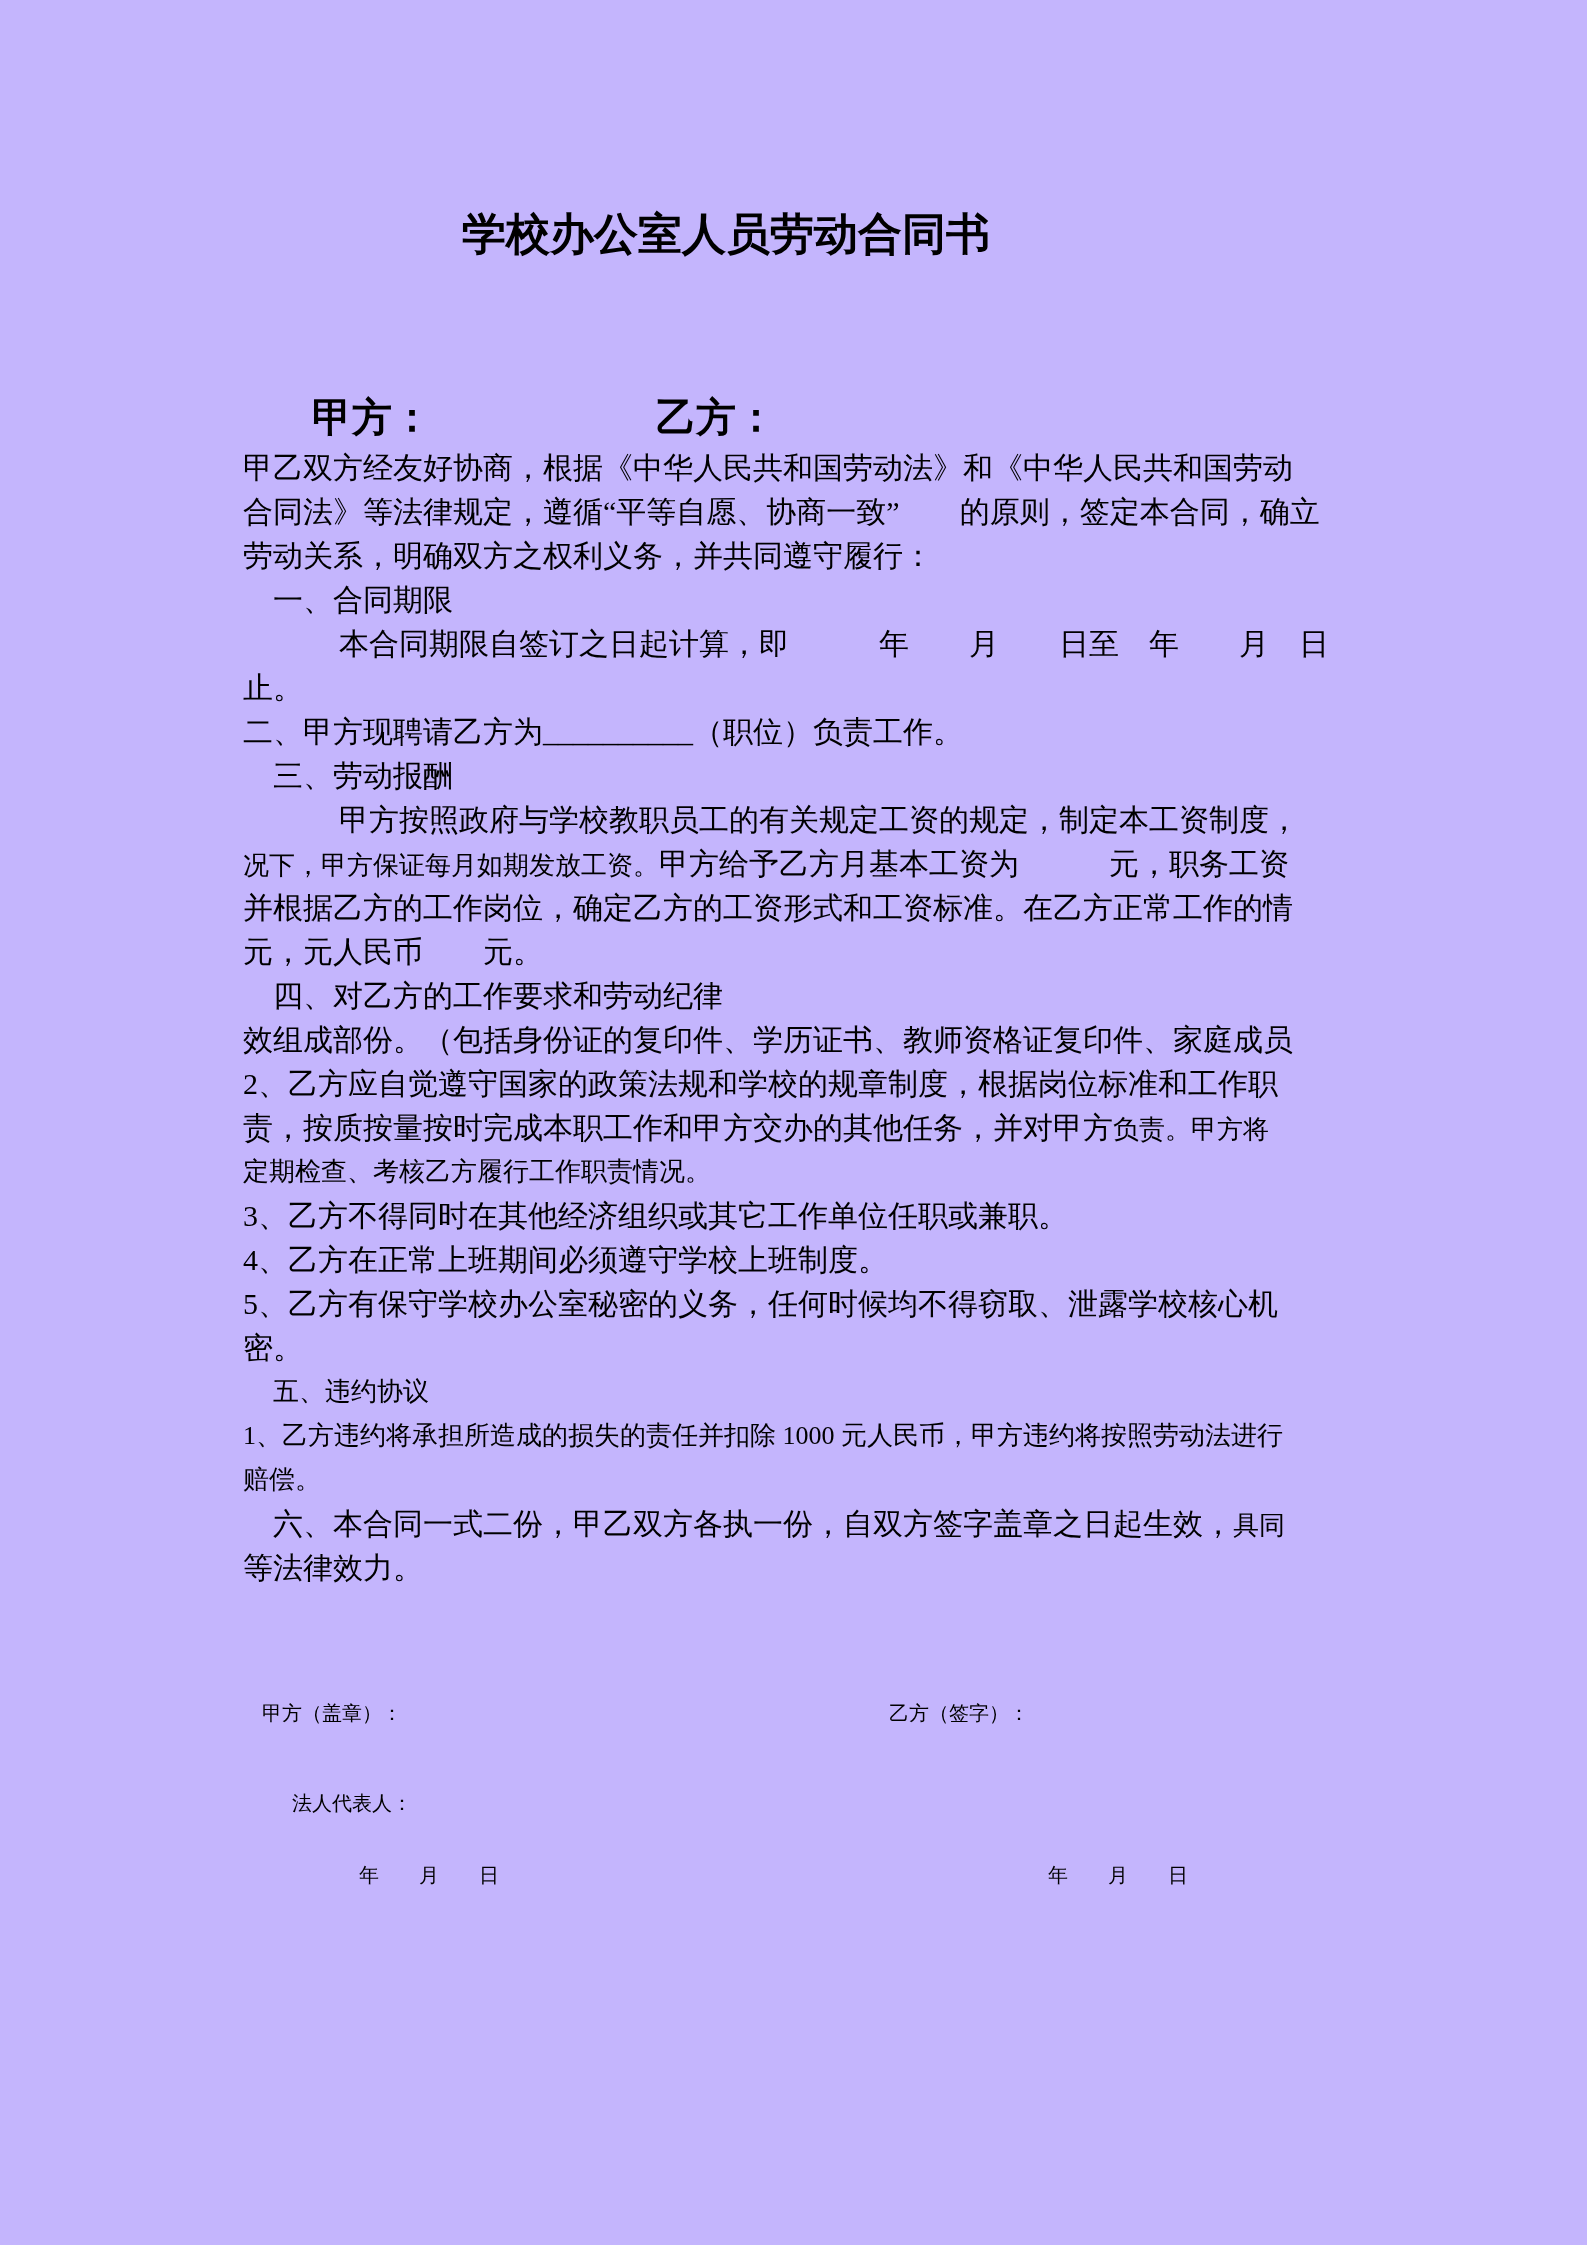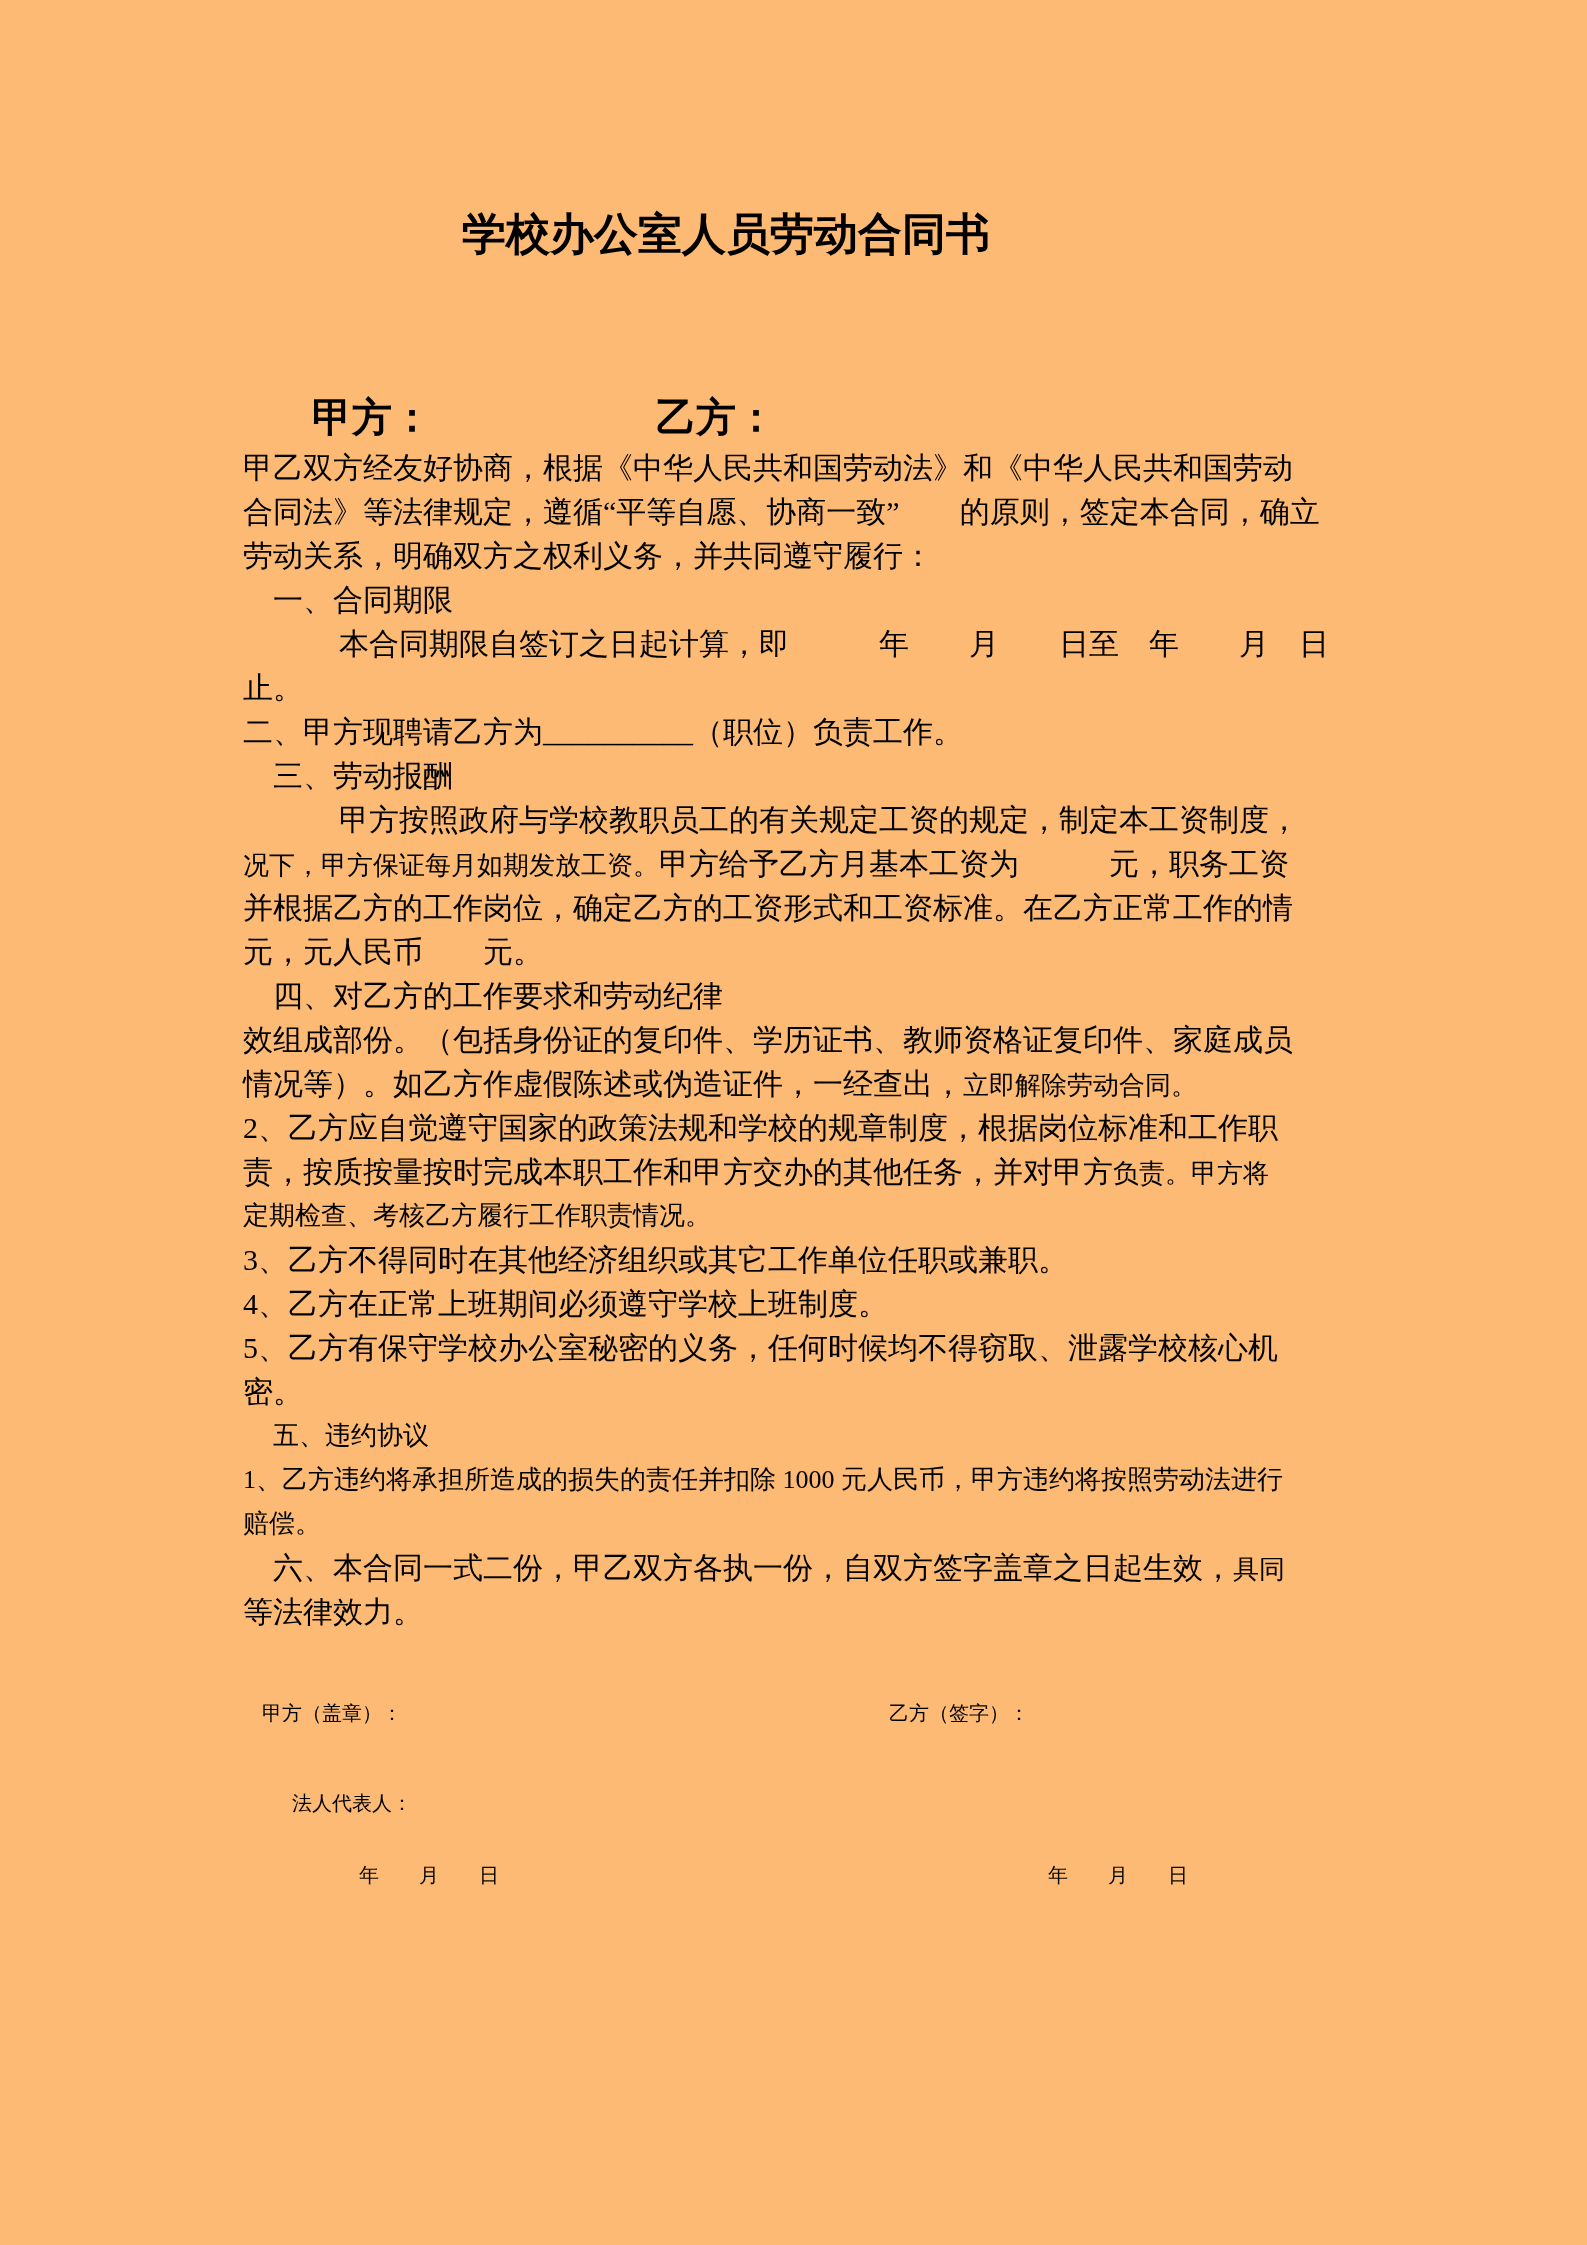--- a/index.html
+++ b/index.html
@@ -4,21 +4,21 @@
 <style>
   html, body {
     margin: 0;
     padding: 0;
     background: #ffffff;
   }
   .page {
     position: relative;
     width: 1587px;
     height: 2245px;
-    background: #fdba74;
+    background: #c4b5fd;
     color: #000000;
     font-family: "Liberation Serif", "DejaVu Serif", serif;
     overflow: hidden;
     margin: 0 auto;
   }
   .doc-title {
     position: absolute;
     top: 205px;
     left: 0;
     width: 1452px;
@@ -84,21 +84,20 @@
       <div class="line i2"><span>本合同期限自签订之日起计算，即　　　年　　月　　日至　年　　月　日</span></div>
       <div class="line i0"><span>止。</span></div>
       <div class="line i0"><span>二、甲方现聘请乙方为__________（职位）负责工作。</span></div>
       <div class="line i1"><span>三、劳动报酬</span></div>
       <div class="line i2"><span>甲方按照政府与学校教职员工的有关规定工资的规定，制定本工资制度，</span></div>
       <div class="line i0"><span class="small">况下，甲方保证每月如期发放工资。</span><span>甲方给予乙方月基本工资为　　　元，职务工资</span></div>
       <div class="line i0"><span>并根据乙方的工作岗位，确定乙方的工资形式和工资标准。在乙方正常工作的情</span></div>
       <div class="line i0"><span>元，元人民币　　元。</span></div>
       <div class="line i1"><span>四、对乙方的工作要求和劳动纪律</span></div>
       <div class="line i0"><span>效组成部份。（包括身份证的复印件、学历证书、教师资格证复印件、家庭成员</span></div>
-      <div class="line i0"><span>情况等）。如乙方作虚假陈述或伪造证件，一经查出，</span><span class="small">立即解除劳动合同。</span></div>
       <div class="line i0"><span>2、乙方应自觉遵守国家的政策法规和学校的规章制度，根据岗位标准和工作职</span></div>
       <div class="line i0"><span>责，按质按量按时完成本职工作和甲方交办的其他任务，并对甲方</span><span class="small">负责。甲方将</span></div>
       <div class="line i0 all-small"><span class="small">定期检查、考核乙方履行工作职责情况。</span></div>
       <div class="line i0"><span>3、乙方不得同时在其他经济组织或其它工作单位任职或兼职。</span></div>
       <div class="line i0"><span>4、乙方在正常上班期间必须遵守学校上班制度。</span></div>
       <div class="line i0"><span>5、乙方有保守学校办公室秘密的义务，任何时候均不得窃取、泄露学校核心机</span></div>
       <div class="line i0"><span>密。</span></div>
       <div class="line i1 all-small"><span class="small">五、违约协议</span></div>
       <div class="line i0 all-small"><span class="small">1、乙方违约将承担所造成的损失的责任并扣除 1000 元人民币，甲方违约将按照劳动法进行</span></div>
       <div class="line i0 all-small"><span class="small">赔偿。</span></div>

